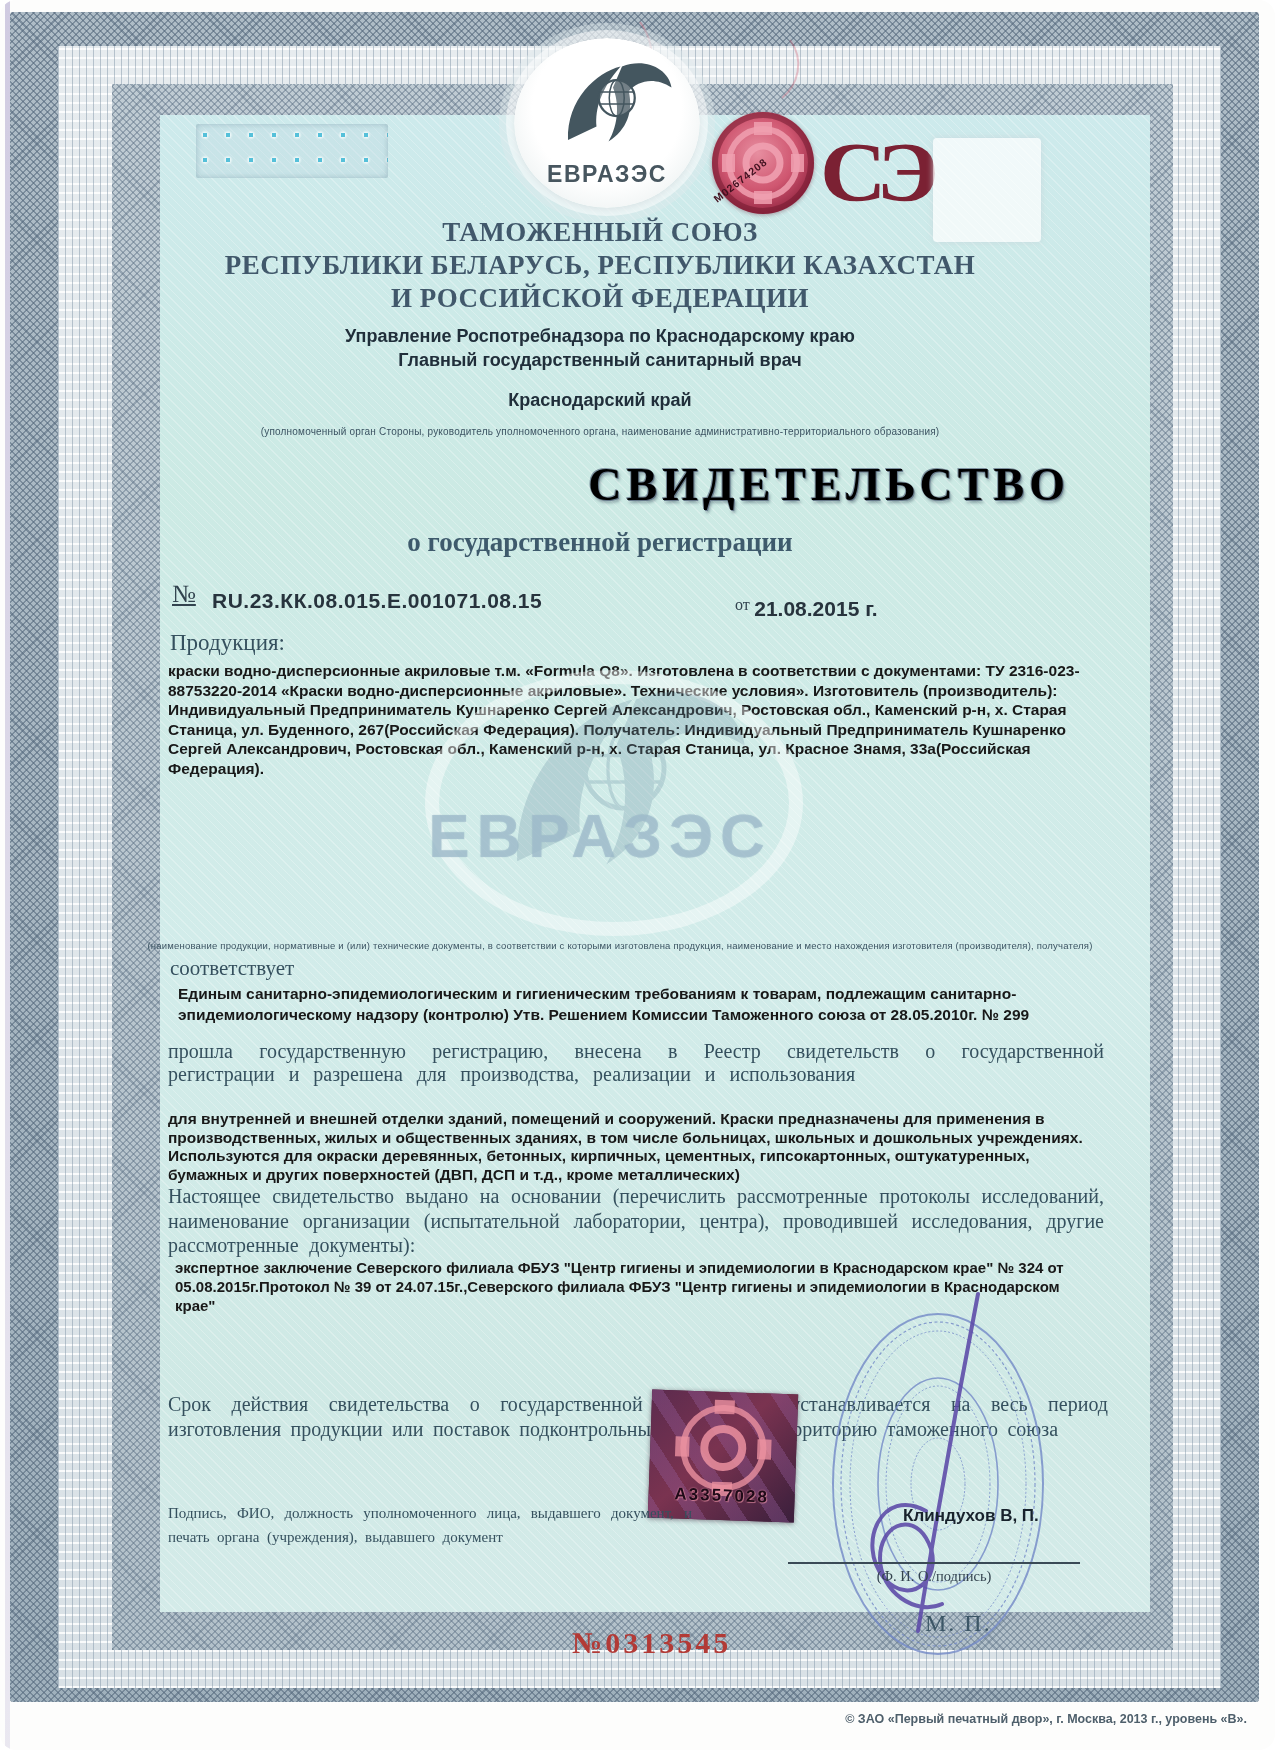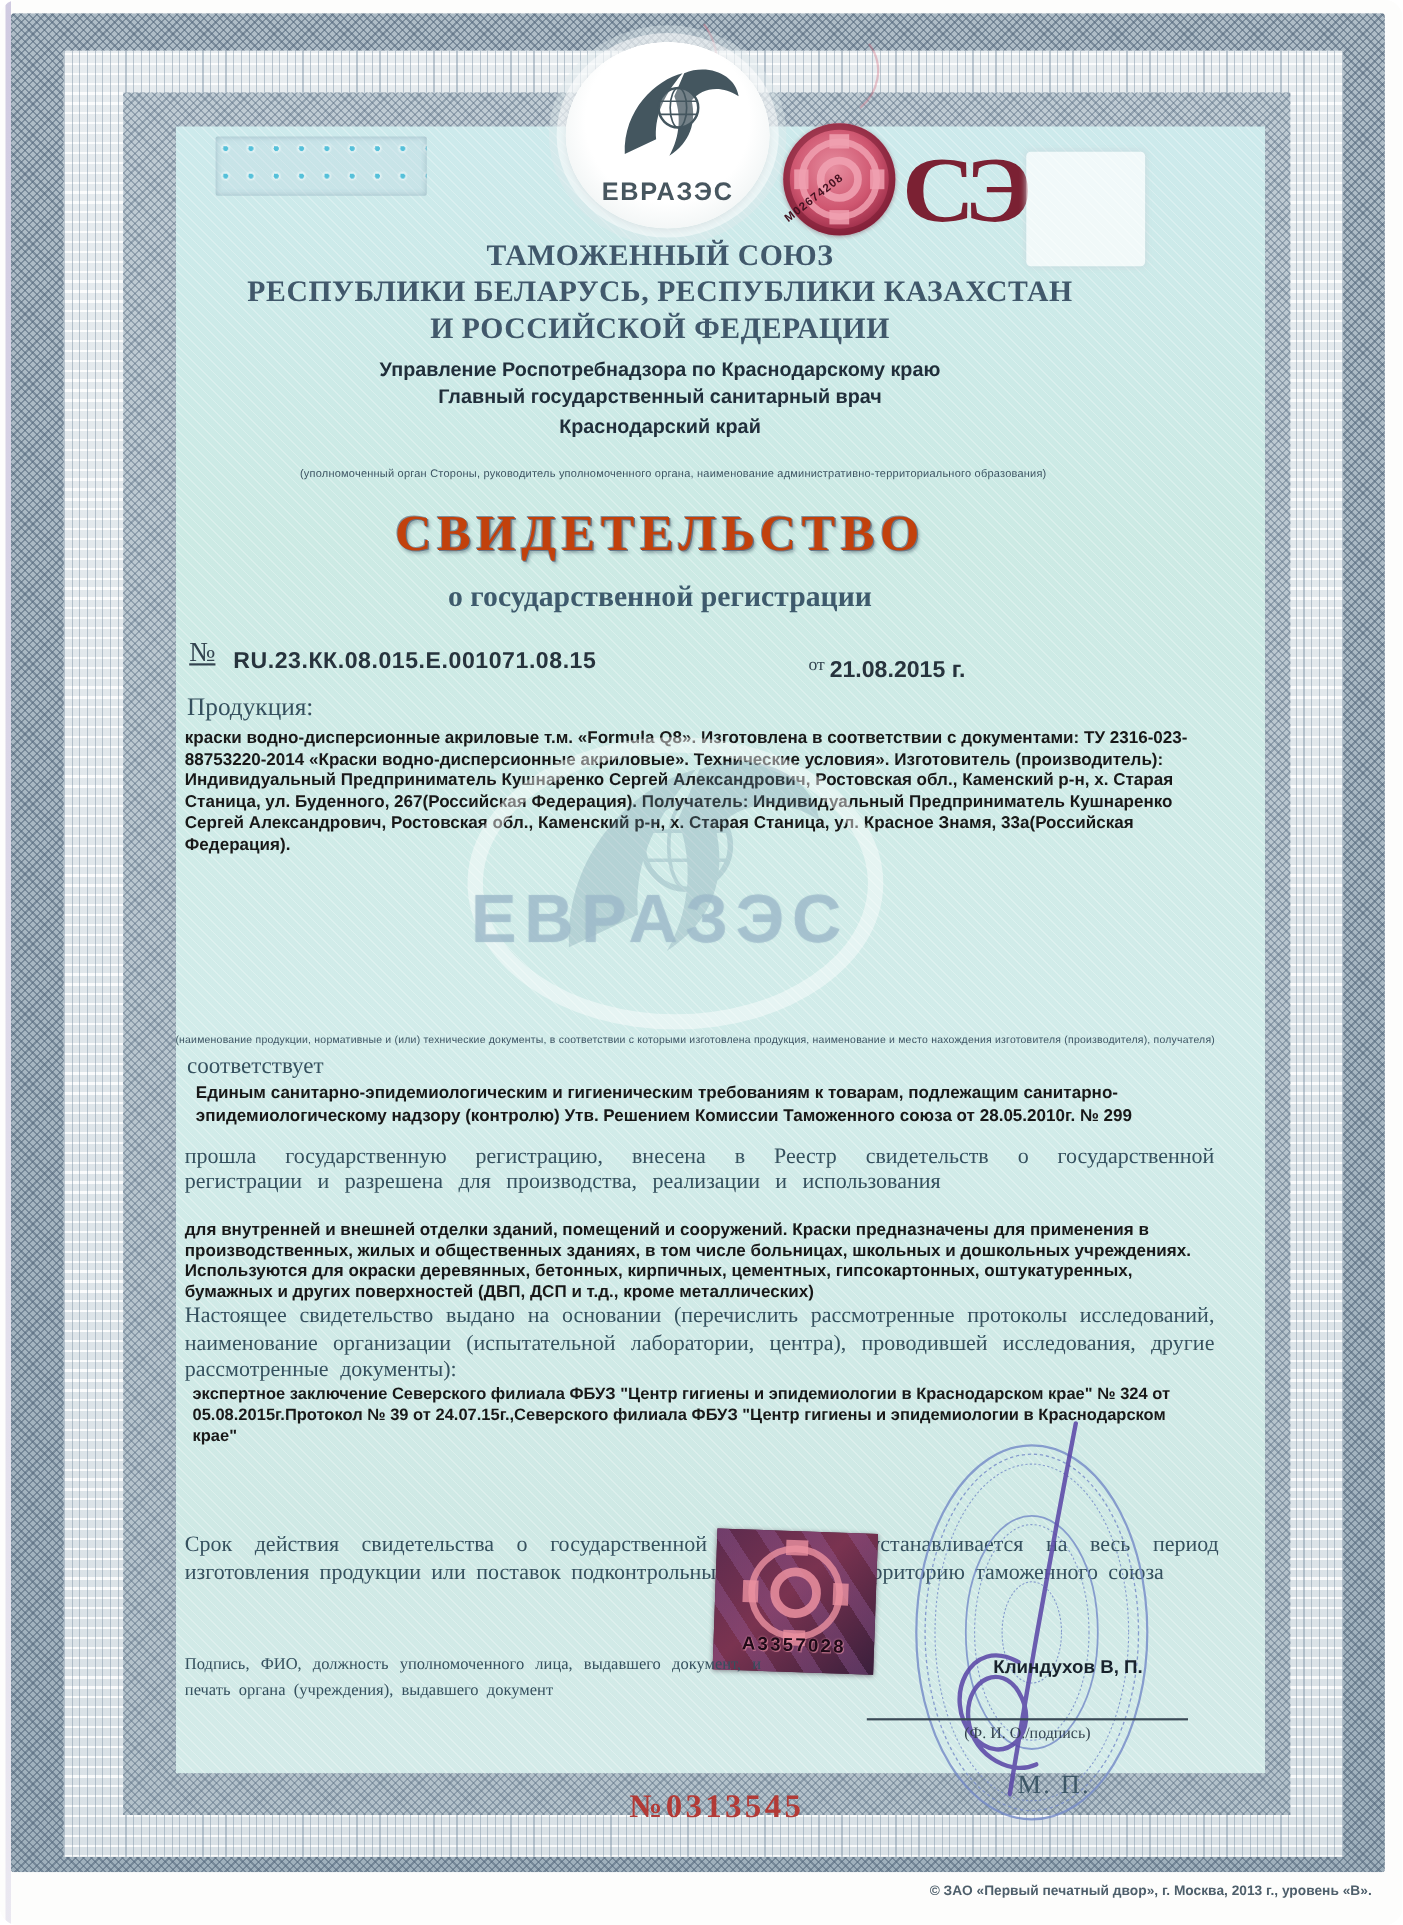--- a/index.html
+++ b/index.html
@@ -29,23 +29,23 @@
       linear-gradient(180deg,#cdeaec 0%,#cceae4 25%,#d2ecea 55%,#cfe9e5 85%,#d4ebe9 100%);}
   .scan-edge{position:absolute;left:5px;top:0;width:5px;height:100%;
     background:linear-gradient(180deg,rgba(125,110,175,.35),rgba(125,110,175,.15));}
   
   .abs{position:absolute;}
   .center{text-align:center;}
   
   .hdr-union{font-family:"Liberation Serif",serif;font-weight:bold;font-size:27px;line-height:33px;
     color:#41586b;letter-spacing:.5px;}
   .hdr-auth{font-weight:bold;font-size:18px;line-height:24px;color:#202e3a;margin-top:9px;}
-  .tiny-caption{font-size:10px;color:#3c5362;letter-spacing:.2px;margin-left:12px;}
+  .tiny-caption{font-size:10px;color:#3c5362;letter-spacing:.2px;}
   .doc-title{font-family:"Liberation Serif",serif;font-weight:bold;font-size:46px;letter-spacing:5px;
-    color:#c2410c;text-shadow:1px 1px 0 #66798a,-1px -1px 0 #7d919f,2px 3px 3px rgba(55,75,90,.45);}
+    color:#000000;text-shadow:1px 1px 0 #66798a,-1px -1px 0 #7d919f,2px 3px 3px rgba(55,75,90,.45);text-align:right;}
   .doc-subtitle{font-family:"Liberation Serif",serif;font-weight:bold;font-size:27px;color:#3e5a6c;}
   .num-label{font-family:"Liberation Serif",serif;font-size:25px;color:#32434f;}
   .num-value{font-weight:bold;font-size:21px;color:#27333d;letter-spacing:.5px;}
   .date-prefix{font-family:"Liberation Serif",serif;font-size:16px;color:#32434f;vertical-align:6px;}
   .date-value{font-weight:bold;font-size:21px;color:#27333d;}
   .form-serif{font-family:"Liberation Serif",serif;color:#35505e;}
   .body-sans{font-weight:bold;color:#181818;}
   .just{text-align:justify;-moz-text-align-last:left;text-align-last:left;}
   .red-serial{font-family:"Liberation Serif",serif;font-weight:bold;font-size:30px;color:#b23a36;letter-spacing:3px;}
   .footer-line{font-weight:bold;font-size:12.5px;color:#4e5f6b;}
@@ -137,21 +137,21 @@
   </div>
   <div class="se-mark">СЭ</div>
   <div class="white-patch"></div>
 
   <div class="abs center" style="left:130px;top:216px;width:940px;">
     <div class="hdr-union">ТАМОЖЕННЫЙ СОЮЗ</div>
     <div class="hdr-union">РЕСПУБЛИКИ БЕЛАРУСЬ, РЕСПУБЛИКИ КАЗАХСТАН</div>
     <div class="hdr-union">И РОССИЙСКОЙ ФЕДЕРАЦИИ</div>
     <div class="hdr-auth">Управление Роспотребнадзора по Краснодарскому краю</div>
     <div class="hdr-auth" style="margin-top:0;">Главный государственный санитарный врач</div>
-    <div class="hdr-auth" style="margin-top:4px;">Краснодарский край</div>
+    <div class="hdr-auth" style="margin-top:16px;">Краснодарский край</div>
   </div>
 
   <div class="abs center tiny-caption" style="left:150px;top:426px;width:900px;">(уполномоченный орган Стороны, руководитель уполномоченного органа, наименование административно-территориального образования)</div>
 
   <div class="abs center doc-title" style="left:130px;top:458px;width:940px;">СВИДЕТЕЛЬСТВО</div>
   <div class="abs center doc-subtitle" style="left:130px;top:527px;width:940px;">о государственной регистрации</div>
 
   <div class="abs num-label" style="left:172px;top:580px;text-decoration:underline;">№</div>
   <div class="abs num-value" style="left:212px;top:589px;">RU.23.КК.08.015.Е.001071.08.15</div>
   <div class="abs" style="left:735px;top:596px;">

